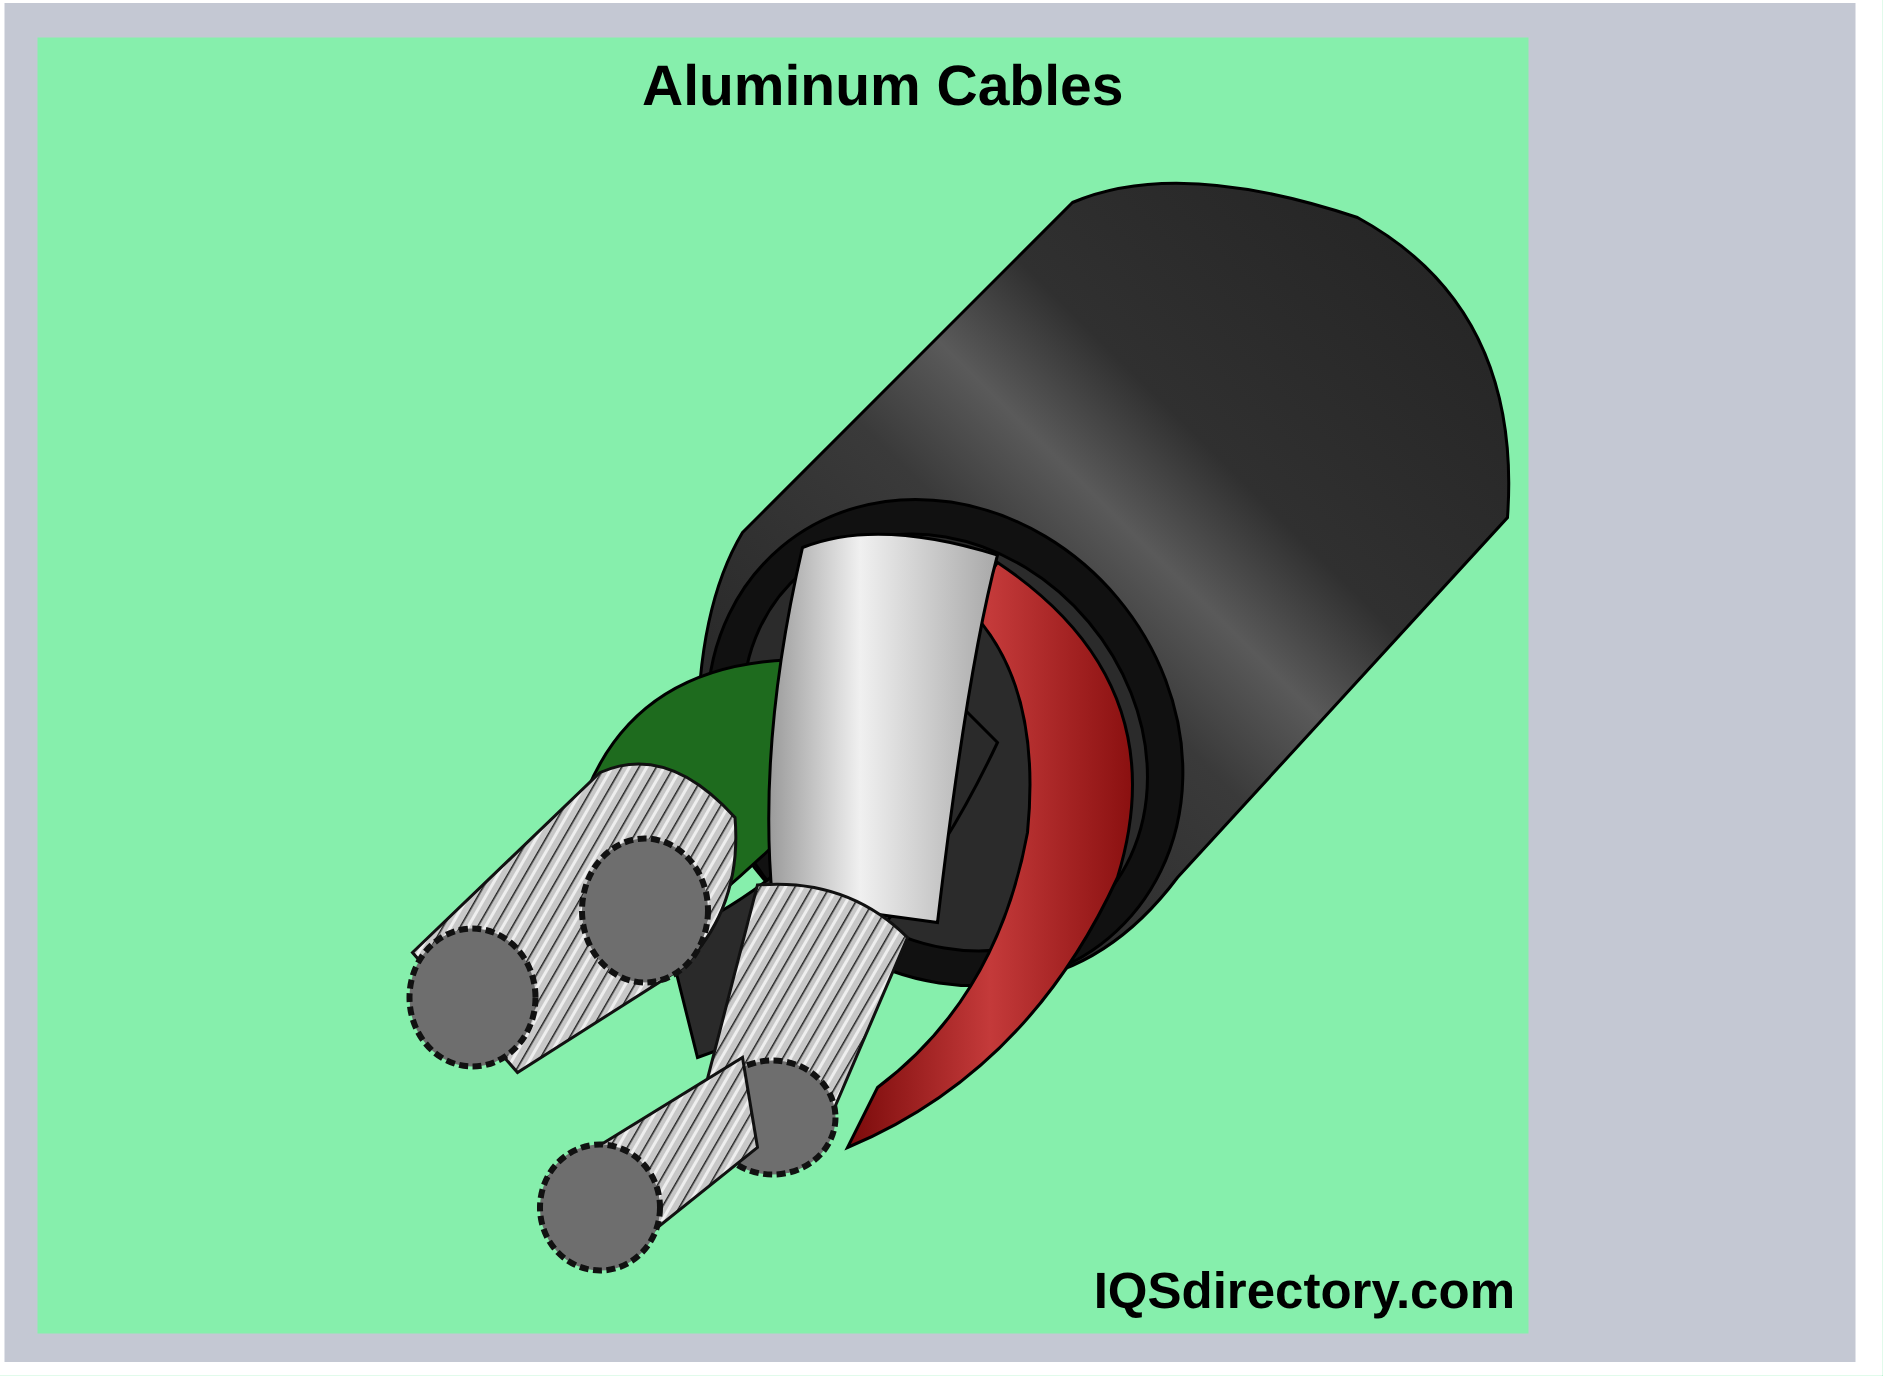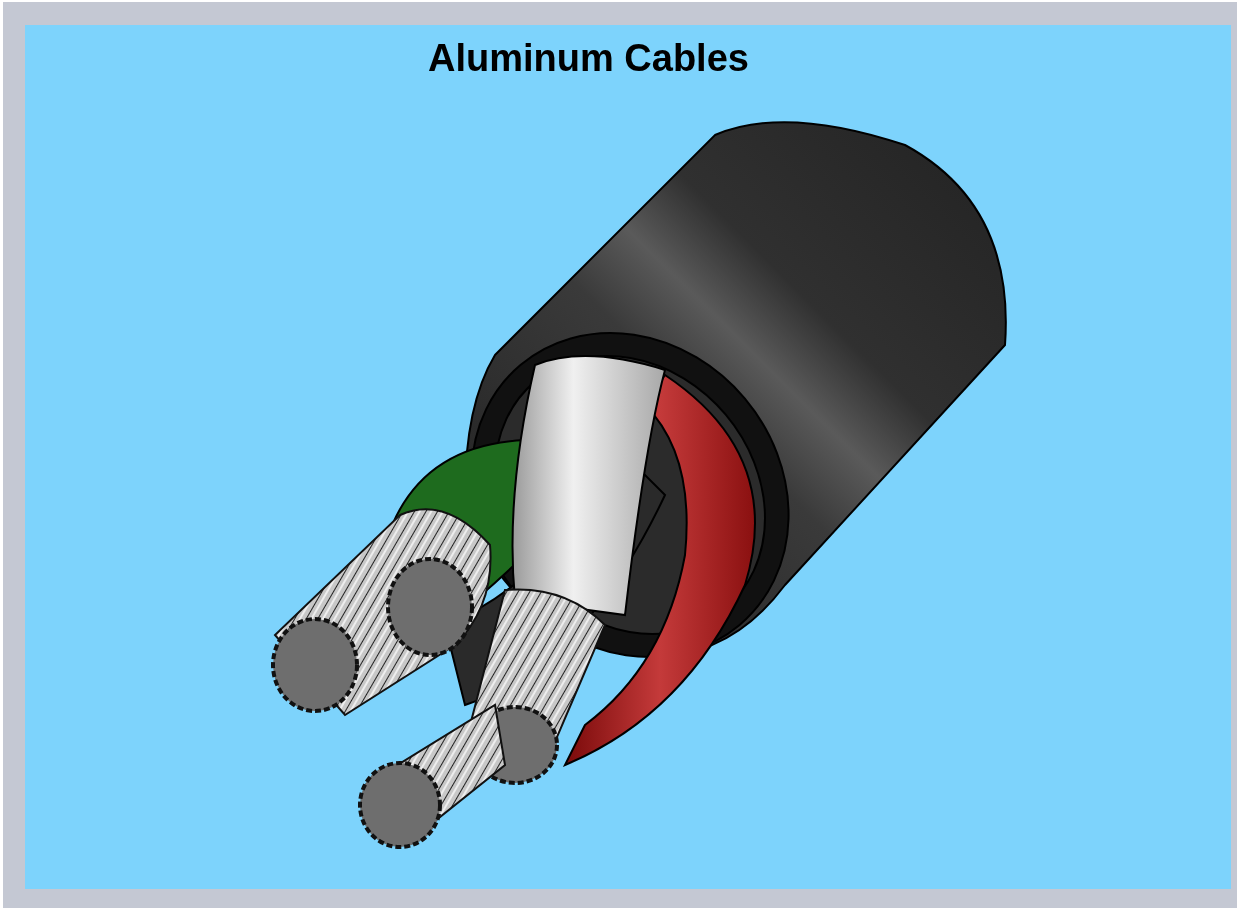--- a/index.html
+++ b/index.html
@@ -1,18 +1,18 @@
 <!DOCTYPE html>
 <html><head>
 <meta charset="utf-8">
 <style>
   html, body { margin: 0; padding: 0; background: #ffffff; }
   body { width: 1255px; height: 917px; position: relative; overflow: hidden; font-family: "Liberation Sans", sans-serif; }
   .frame { position: absolute; left: 3px; top: 2px; width: 1234px; height: 906px; background: #c4c8d3; }
-  .inner { position: absolute; left: 25px; top: 25px; width: 1206px; height: 864px; background: #7dd3fc; }
+  .inner { position: absolute; left: 25px; top: 25px; width: 994px; height: 864px; background: #86efac; }
   .title { position: absolute; left: 0; width: 1206px; top: 12px; text-align: left; font-weight: bold; font-size: 38px; color: #000; }
   .title span { position: absolute; left: 403px; }
   .illustration { position: absolute; left: 0; top: 0; width: 1206px; height: 864px; }
   .watermark { position: absolute; right: 9px; bottom: 8px; font-weight: bold; font-size: 34px; color: #000; }
 </style>
 </head>
 <body>
 
 <div class="frame"></div>
 <div class="inner">
@@ -66,13 +66,14 @@
       <ellipse cx="490" cy="720" rx="42" ry="38" fill="#6e6e6e" stroke="#111" stroke-width="4" stroke-dasharray="6 3"></ellipse>
 
       <path d="M340 760 L470 680 L480 740 L380 820 Z" fill="url(#strands)" stroke="#111" stroke-width="2"></path>
       <ellipse cx="375" cy="780" rx="40" ry="42" fill="#6e6e6e" stroke="#111" stroke-width="4" stroke-dasharray="6 3"></ellipse>
     </g>
   </svg>
 
   <div class="title">
       <span>Aluminum Cables</span>
     </div>
+  <div class="watermark">IQSdirectory.com</div>
 </div>
 
 </body></html>

